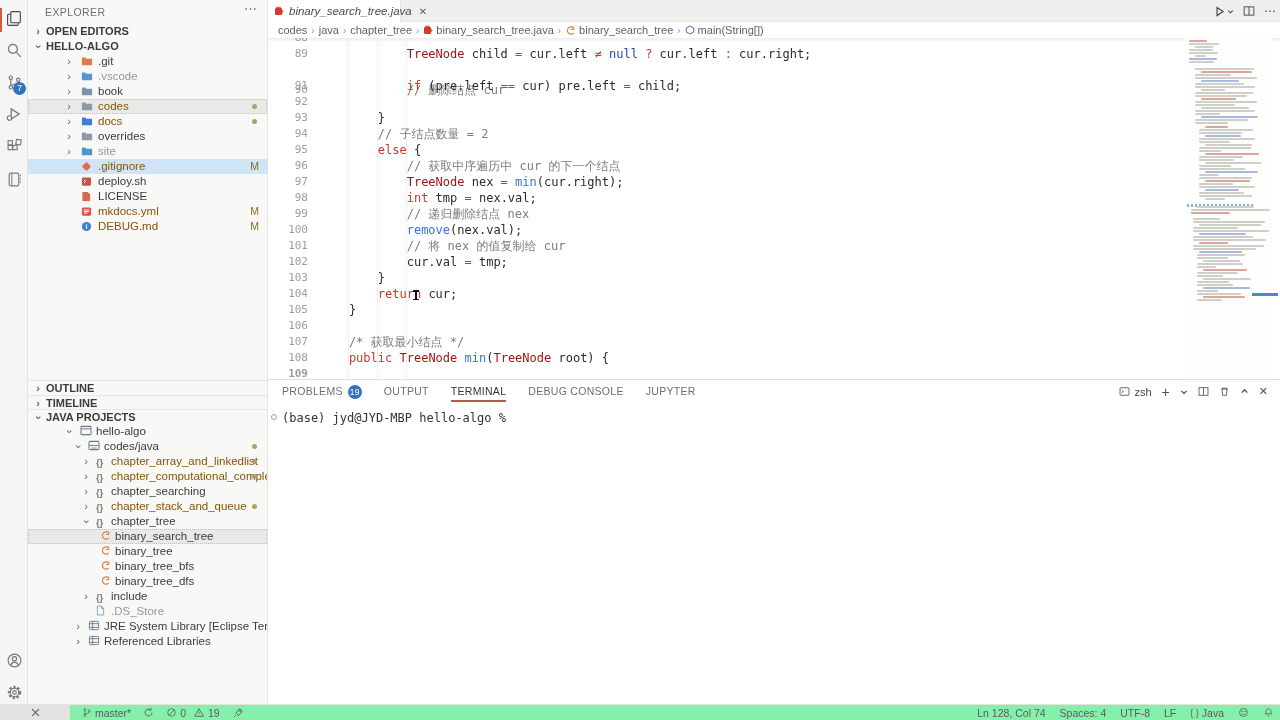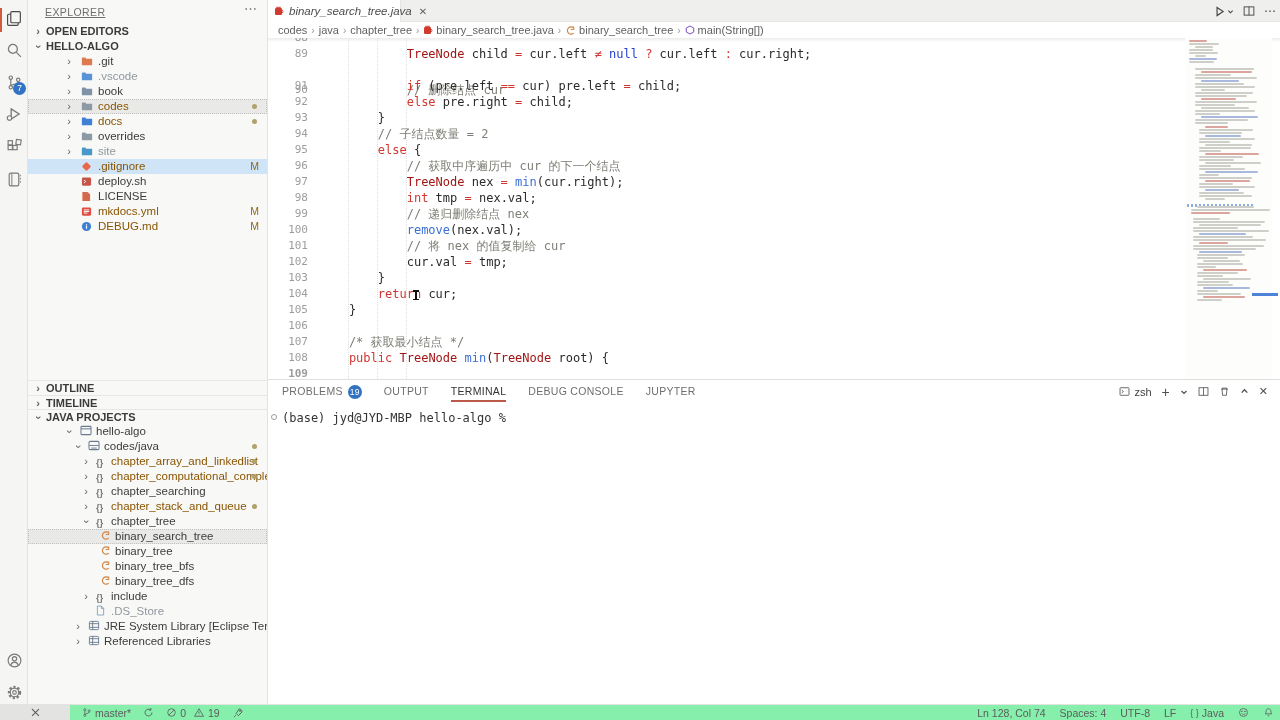--- a/index.html
+++ b/index.html
@@ -17,21 +17,21 @@
   .ab-slot { position:absolute; left:0; width:28px; height:32px;
     display:flex; align-items:center; justify-content:center; color:#777; cursor:pointer; }
   .ab-active-ind { position:absolute; left:0; top:6px; width:2px; height:24px; background:#d15b3c; }
   .ab-badge { position:absolute; right:2px; bottom:3px; min-width:13px; height:13px; border-radius:8px;
     background:#3272c2; color:#fff; font-size:8.5px; line-height:13px; text-align:center; padding:0 2px; }
 
   
   #sidebar { position:absolute; left:28px; top:0; width:240px; height:704px;
     background:#f8f8f6; border-right:1px solid #e3e3e2; overflow:hidden; }
   #sb-title { position:absolute; top:0; left:0; right:0; height:24px; line-height:24px;
-    padding-left:17px; font-size:10.5px; color:#6f6f6f; letter-spacing:.4px;text-decoration:underline; }
+    padding-left:17px; font-size:10.5px; color:#6f6f6f; letter-spacing:.4px; }
   #sb-more { position:absolute; right:10px; top:1px; color:#616161; font-size:13px; cursor:pointer; }
   .sect-head { position:relative; height:15px; line-height:15px; font-weight:bold; font-size:11px;
     color:#3b3b3b; padding-left:18px; cursor:pointer; }
   .sect-head .chev, .row .chev { position:absolute; left:5px; top:0; width:10px; text-align:center;
     color:#646464; font-size:11px; }
   .chev.expanded { transform:rotate(90deg); transform-origin:center; }
   .row { position:relative; height:15px; line-height:15px; font-size:11.5px; color:#3c3c3c;
     white-space:nowrap; cursor:pointer; }
   .row .lab { vertical-align:top; }
   .row.sel-active { background:#cfe4f7; }
@@ -410,21 +410,21 @@
 
   <div id="code-area">
     <div class="indent-guide" style="left:80px"></div>
     <div class="indent-guide" style="left:109px"></div>
     <div class="indent-guide" style="left:138px"></div>
     <div id="code-lines">
         <div class="code-line" style="top: -8px;"><span class="ln">88</span></div>
         <div class="code-line" style="top: 8px;"><span class="ln">89</span><span class="ctext" style="padding-left:12ch"><span class="tk-ty">TreeNode</span><span class="tk-df"> child </span><span class="tk-op">=</span><span class="tk-df"> cur.left </span><span class="tk-op">≠</span><span class="tk-df"> </span><span class="tk-ct">null</span><span class="tk-df"> </span><span class="tk-op">?</span><span class="tk-df"> cur.left </span><span class="tk-op">:</span><span class="tk-df"> cur.right;</span></span></div>
         <div class="code-line" style="top: 24px; margin-top: 20px;"><span class="ln">90</span><span class="ctext" style="padding-left:12ch"><span class="tk-cm">// 删除结点 cur</span></span></div>
         <div class="code-line" style="top: 40px;"><span class="ln">91</span><span class="ctext" style="padding-left:12ch"><span class="tk-kw">if</span><span class="tk-df"> (pre.left </span><span class="tk-op">==</span><span class="tk-df"> cur) pre.left </span><span class="tk-op">=</span><span class="tk-df"> child;</span></span></div>
-        <div class="code-line" style="top: 56px;"><span class="ln">92</span><span class="ctext" style="padding-left:12ch"><span class="tk-kw">else</span><span class="tk-df"> pre.right </span><span class="tk-op">=</span><span class="tk-df"> child;</span></span></div>
+        <div class="code-line" style="top: 56px;"><span class="ln">92</span></div>
         <div class="code-line" style="top: 72px;"><span class="ln">93</span><span class="ctext" style="padding-left:8ch"><span class="tk-df">}</span></span></div>
         <div class="code-line" style="top: 88px;"><span class="ln">94</span><span class="ctext" style="padding-left:8ch"><span class="tk-cm">// 子结点数量 = 2</span></span></div>
         <div class="code-line" style="top: 104px;"><span class="ln">95</span><span class="ctext" style="padding-left:8ch"><span class="tk-kw">else</span><span class="tk-df"> {</span></span></div>
         <div class="code-line" style="top: 120px;"><span class="ln">96</span><span class="ctext" style="padding-left:12ch"><span class="tk-cm">// 获取中序遍历中 cur 的下一个结点</span></span></div>
         <div class="code-line" style="top: 136px;"><span class="ln">97</span><span class="ctext" style="padding-left:12ch"><span class="tk-ty">TreeNode</span><span class="tk-df"> nex </span><span class="tk-op">=</span><span class="tk-df"> </span><span class="tk-fn">min</span><span class="tk-df">(cur.right);</span></span></div>
         <div class="code-line" style="top: 152px;"><span class="ln">98</span><span class="ctext" style="padding-left:12ch"><span class="tk-kw">int</span><span class="tk-df"> tmp </span><span class="tk-op">=</span><span class="tk-df"> nex.val;</span></span></div>
         <div class="code-line" style="top: 168px;"><span class="ln">99</span><span class="ctext" style="padding-left:12ch"><span class="tk-cm">// 递归删除结点 nex</span></span></div>
         <div class="code-line" style="top: 184px;"><span class="ln">100</span><span class="ctext" style="padding-left:12ch"><span class="tk-fn">remove</span><span class="tk-df">(nex.val);</span></span></div>
         <div class="code-line" style="top: 200px;"><span class="ln">101</span><span class="ctext" style="padding-left:12ch"><span class="tk-cm">// 将 nex 的值复制给 cur</span></span></div>
         <div class="code-line" style="top: 216px;"><span class="ln">102</span><span class="ctext" style="padding-left:12ch"><span class="tk-df">cur.val </span><span class="tk-op">=</span><span class="tk-df"> tmp;</span></span></div>

